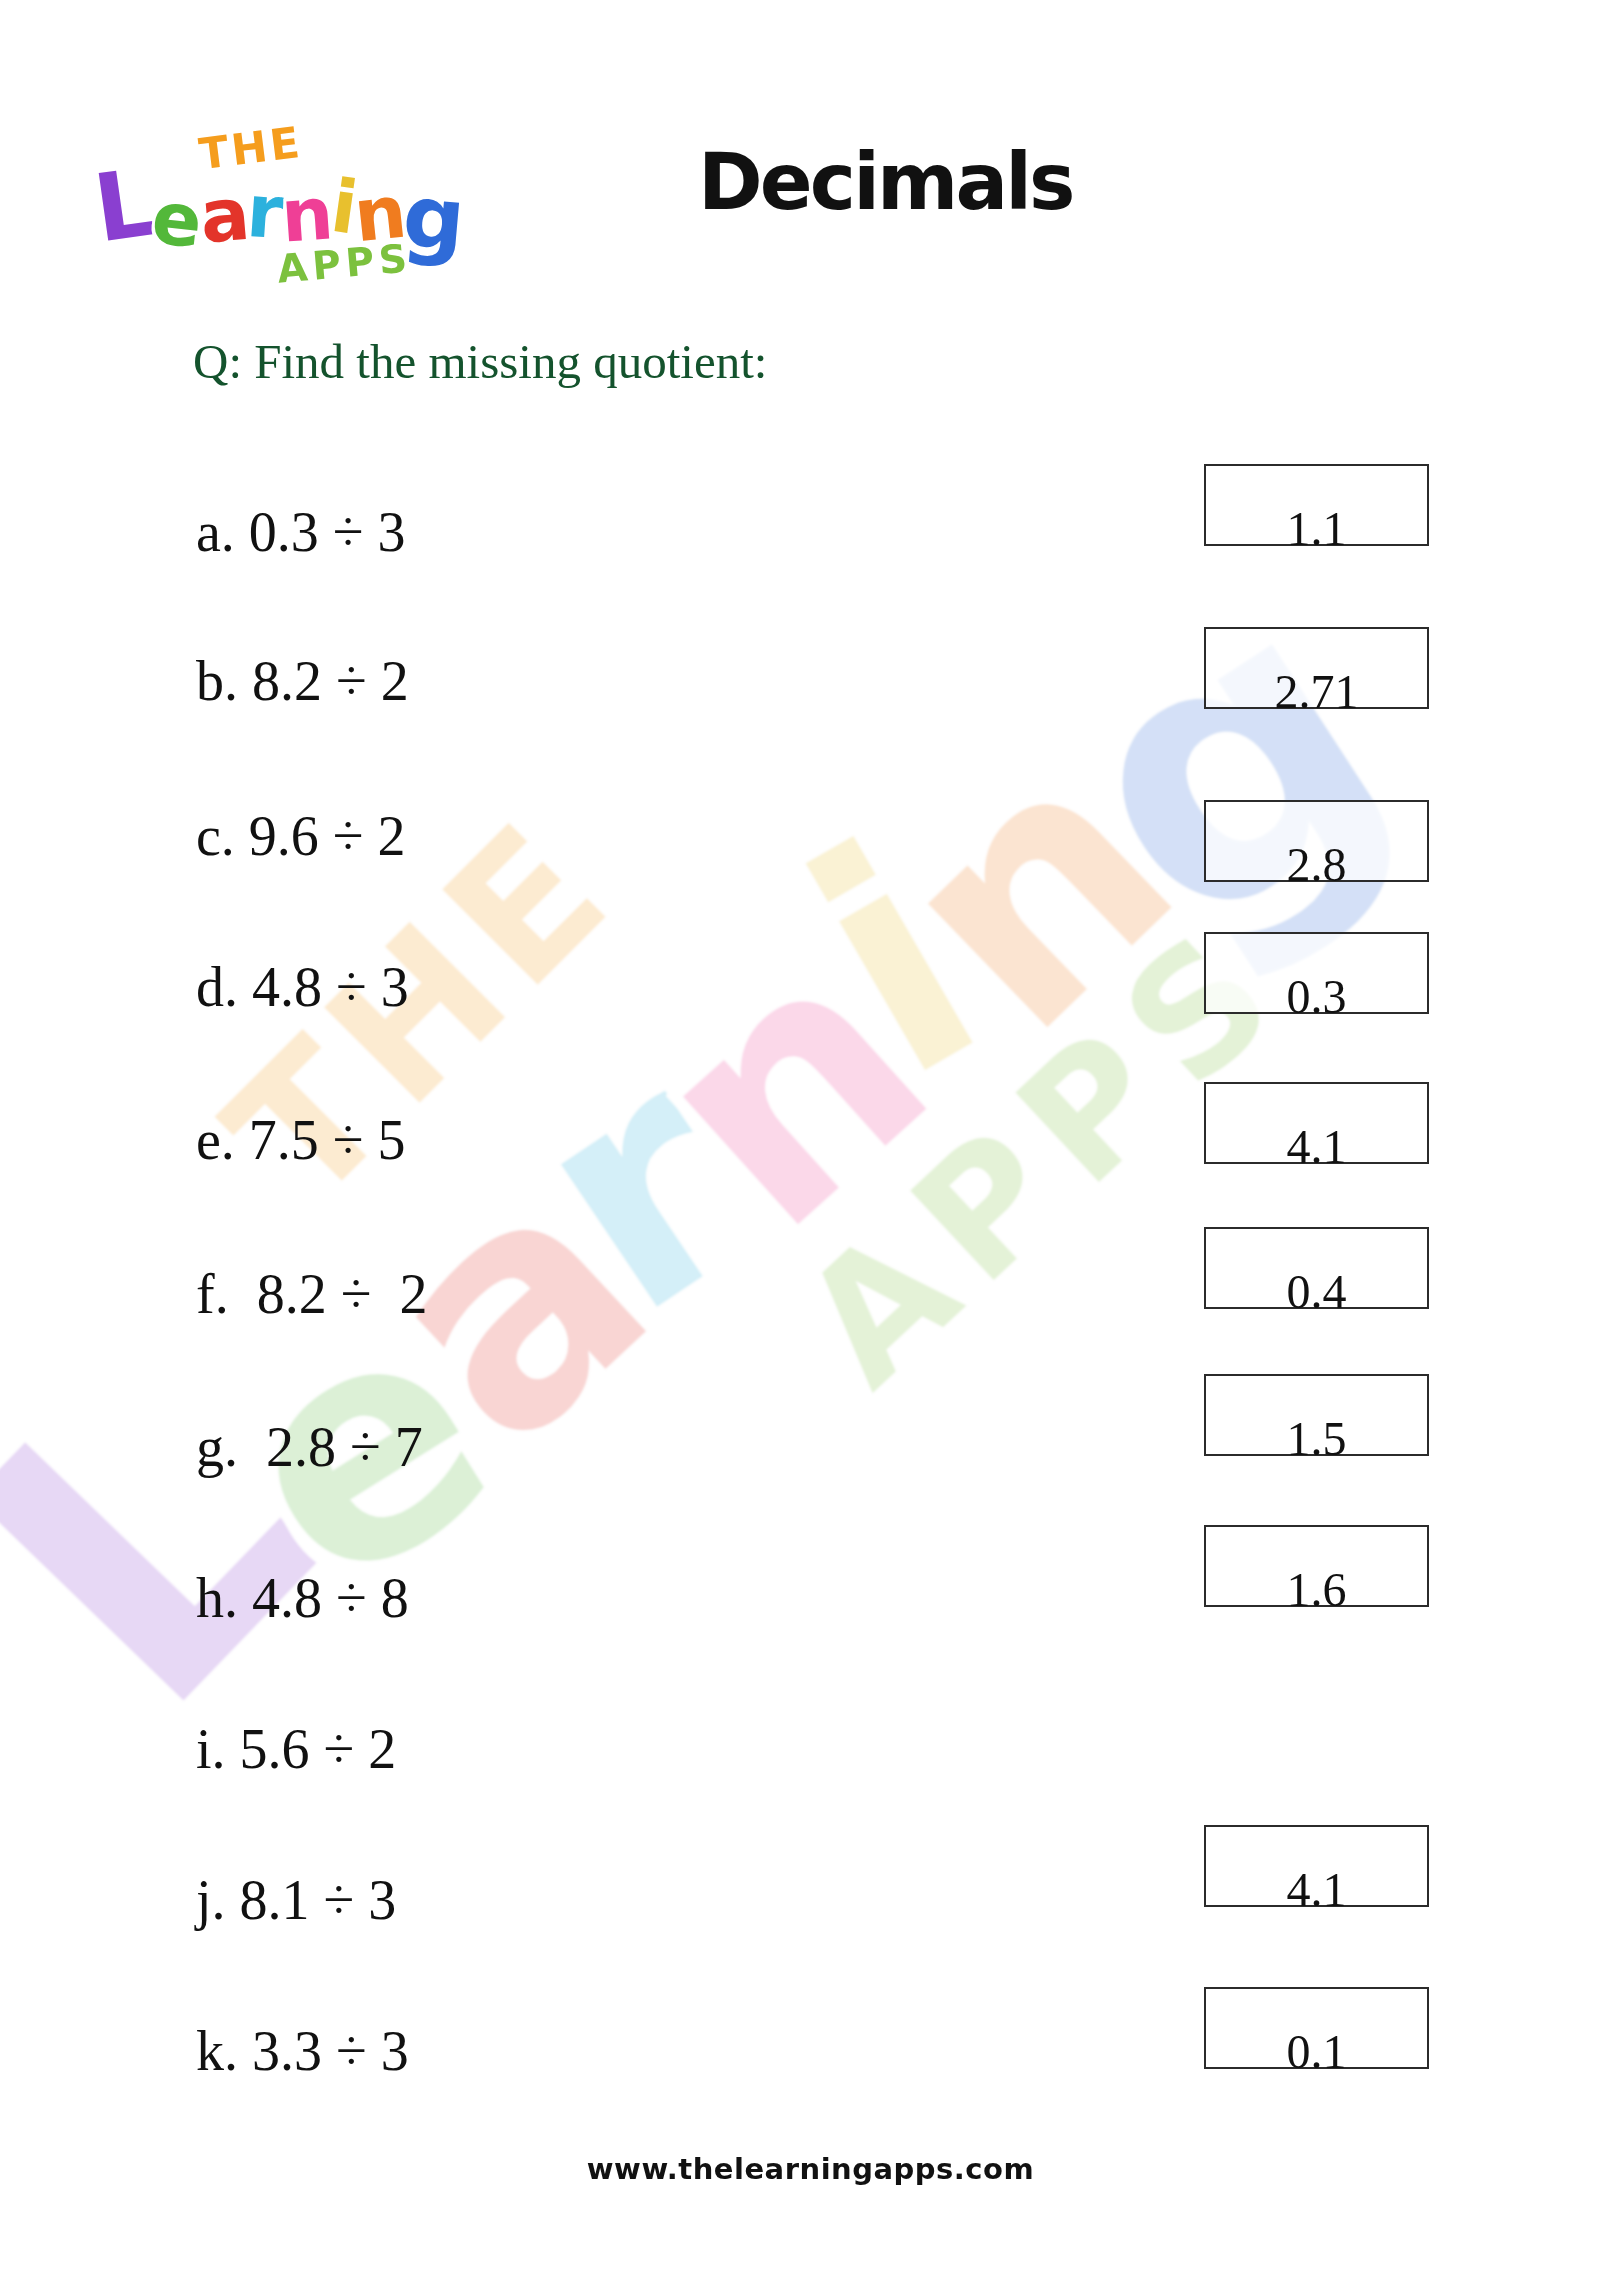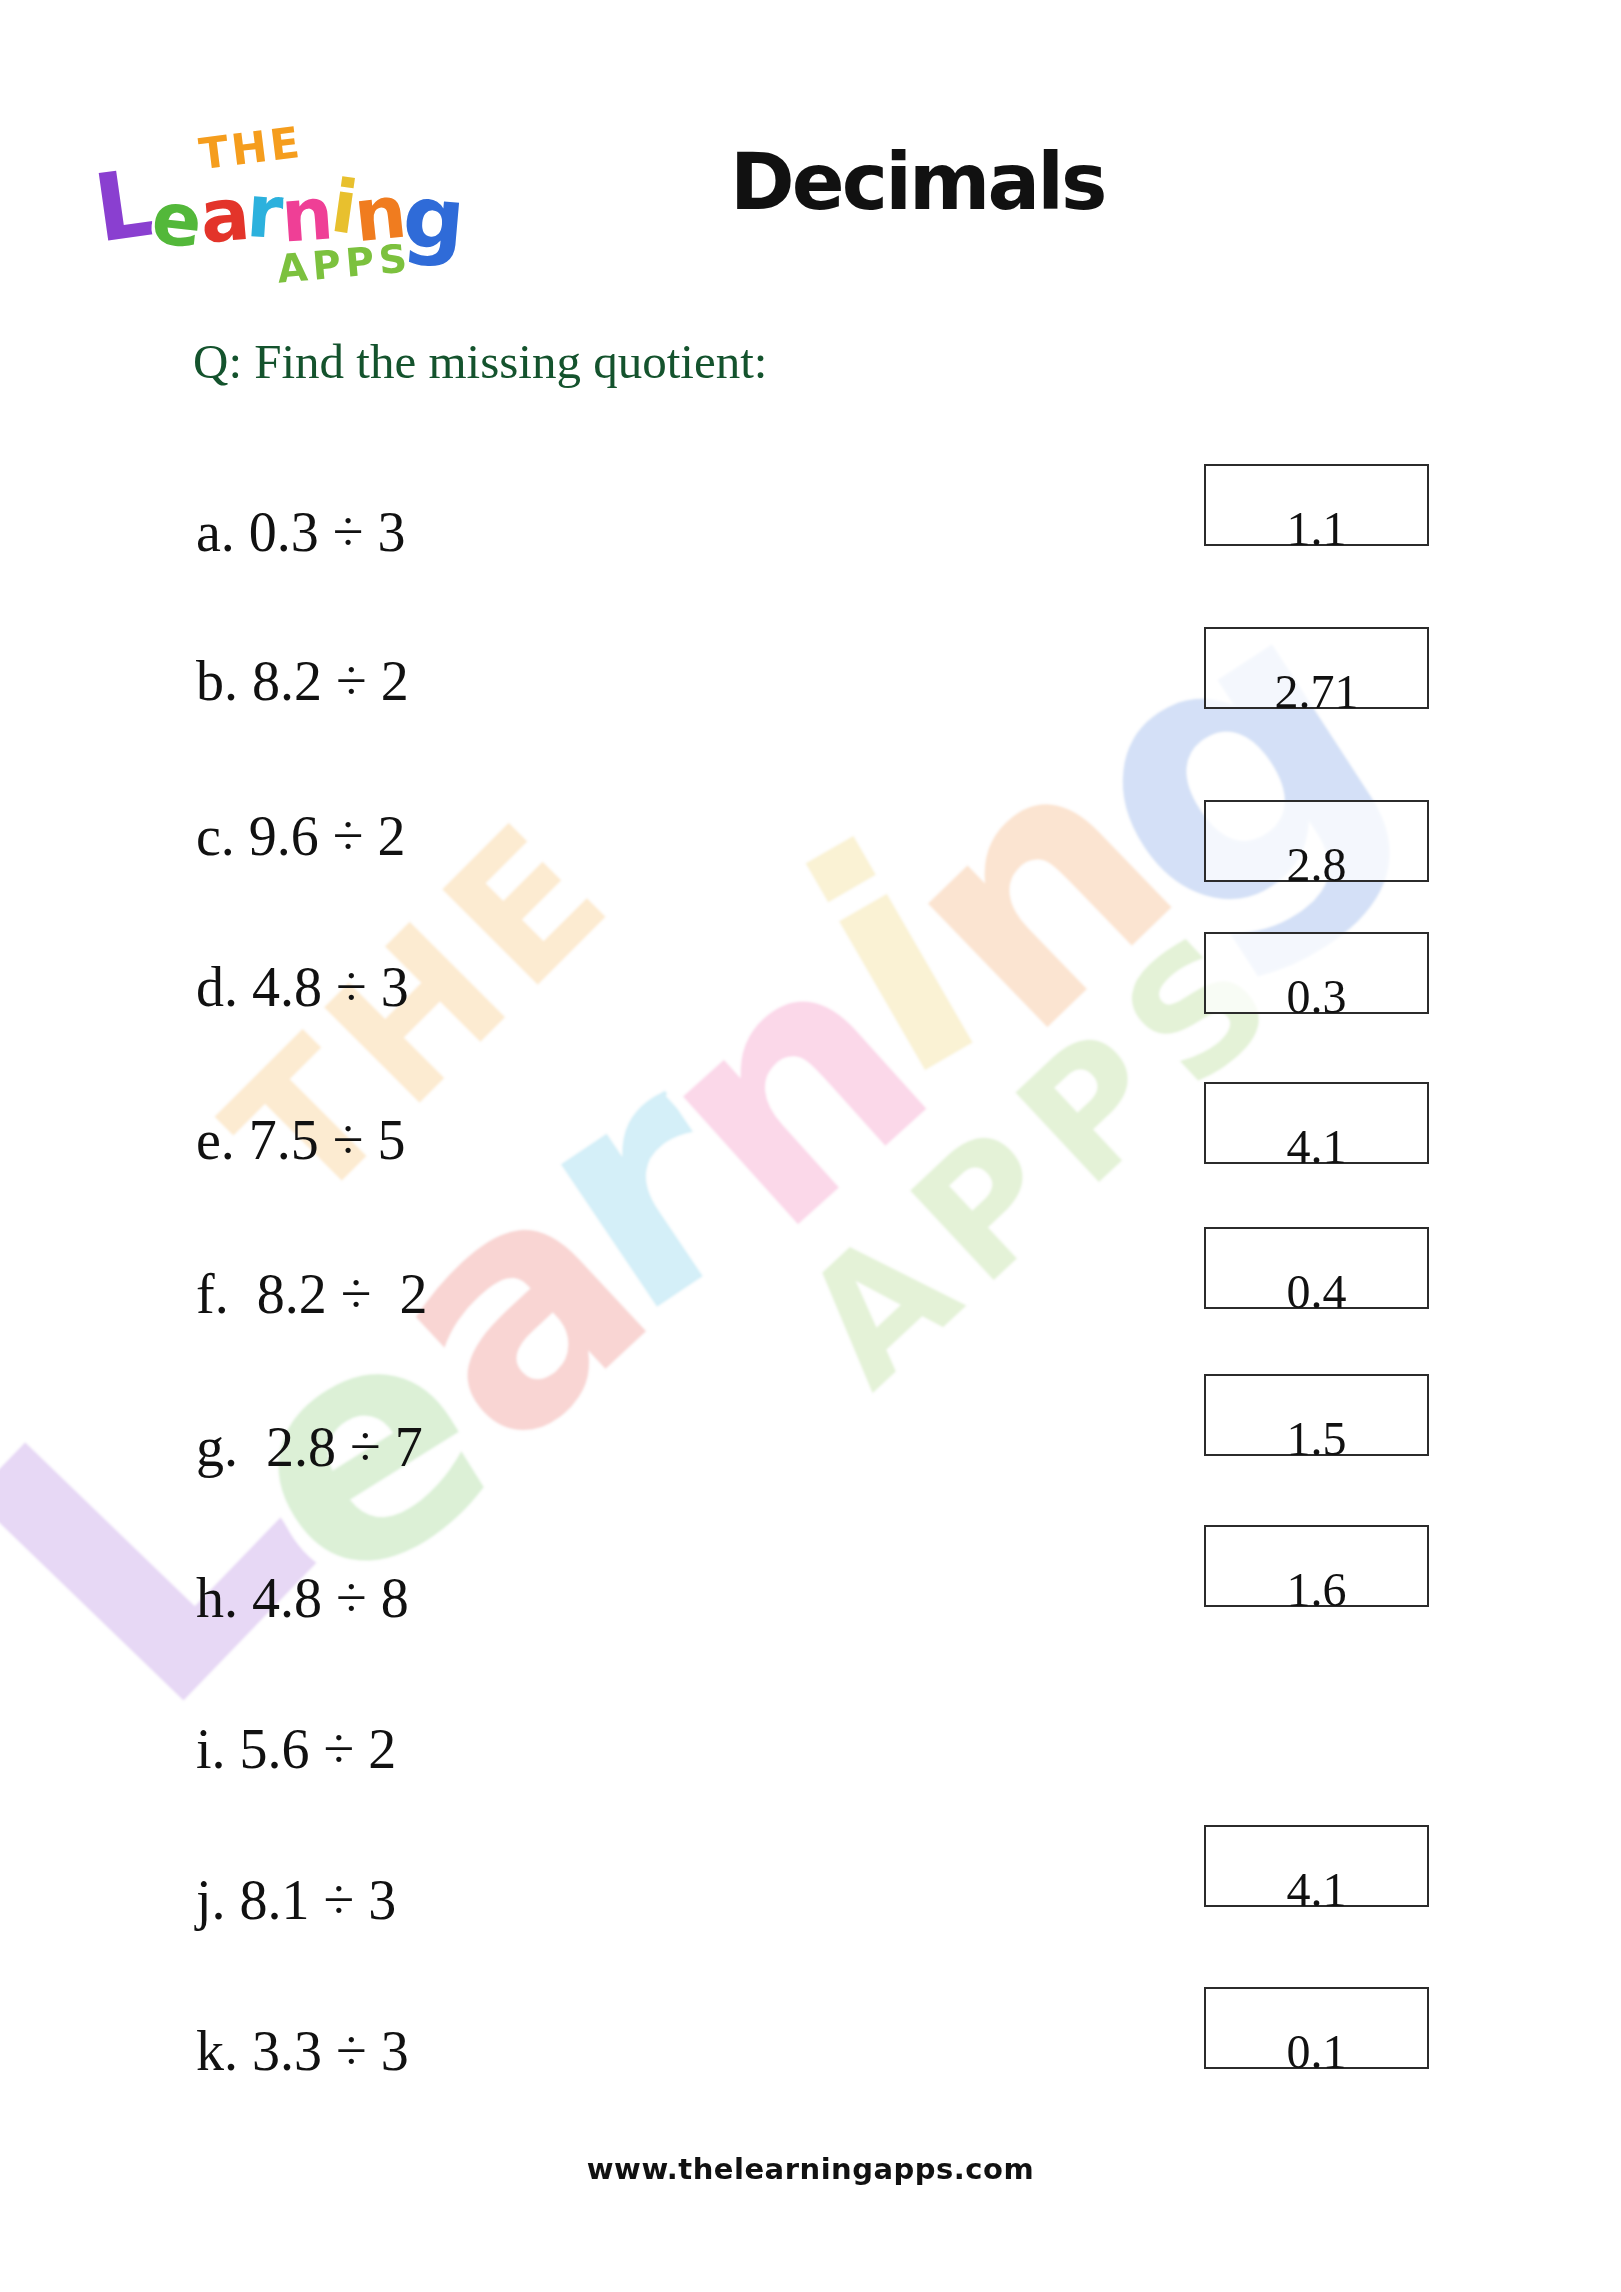--- a/index.html
+++ b/index.html
@@ -46,21 +46,21 @@
     transform-origin:center center;
     opacity:0.20;
     pointer-events:none;
     filter:blur(0.3px);
   }
 
   
   .title {
     position:absolute; left:698px; top:137px;
     font-family:"DejaVu Sans", sans-serif; font-weight:bold;
-    font-size:78px; letter-spacing:-2.9px; color:#111111;margin-left:32px;
+    font-size:78px; letter-spacing:-2.9px; color:#111111;
   }
   .question {
     position:absolute; left:193px; top:333px;
     font-size:49px; color:#14532d;
   }
   .item {
     position:absolute; left:196px;
     font-size:56px; color:#111111; white-space:pre;
   }
   .answer-box {

